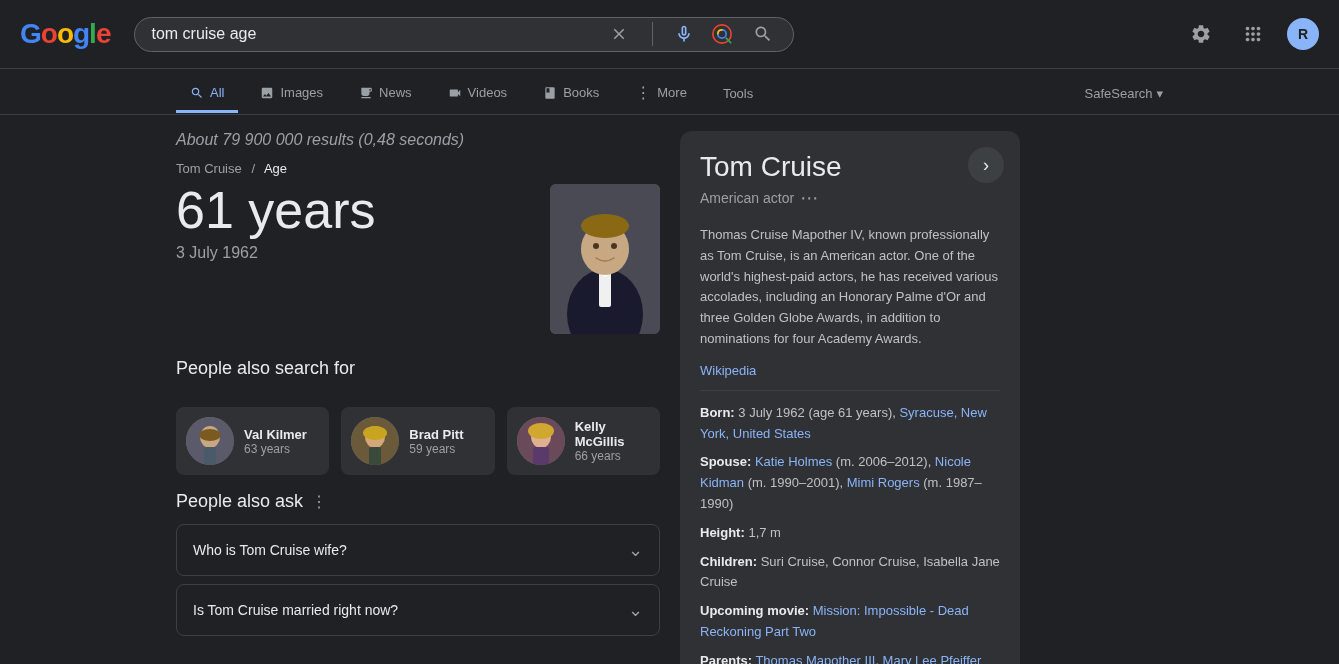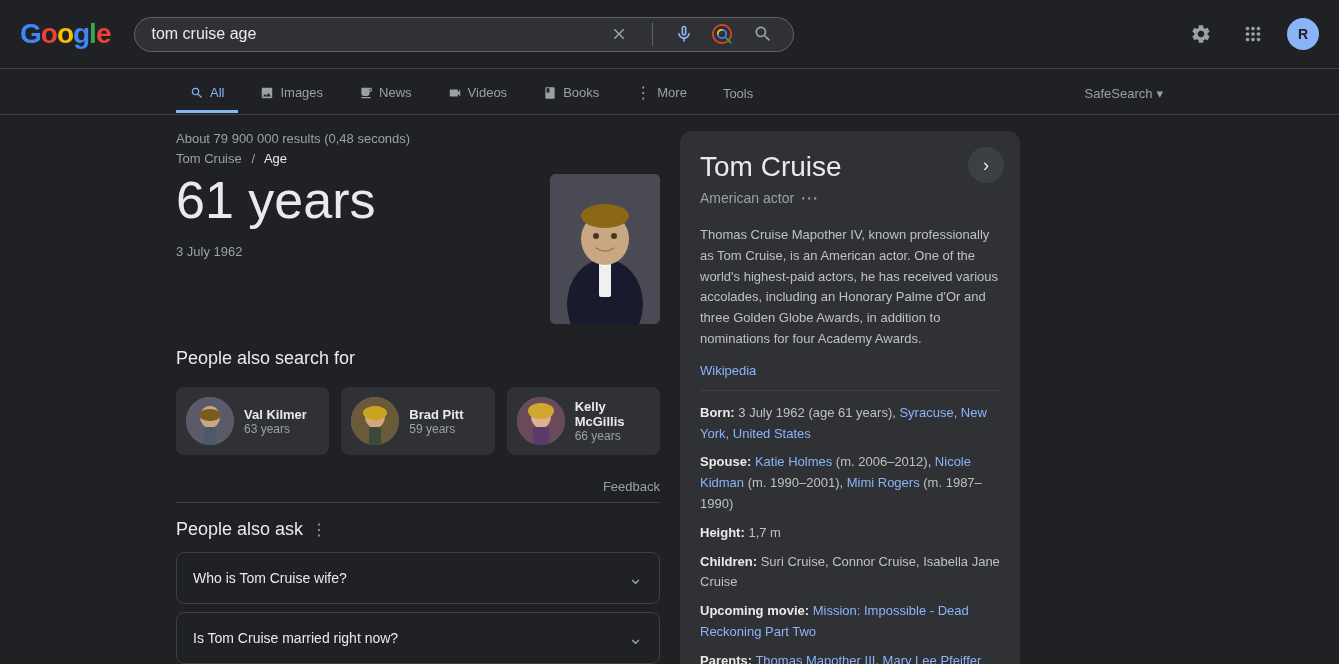--- a/index.html
+++ b/index.html
@@ -166,22 +166,23 @@
     }
     .right-column {
       width: 380px;
       padding: 16px 20px 0 20px;
       flex-shrink: 0;
     }
 
     
     .results-count {
       color: #9aa0a6;
-      font-size: 13px;
-      margin-bottom: 5px;
+      font-size: 16px;
+      margin-bottom: 12px;
+      font-style: italic;
     }
 
     
     .breadcrumb {
       font-size: 13px;
       color: #9aa0a6;
       margin-bottom: 8px;
     }
     .breadcrumb a {
       color: #9aa0a6;
@@ -196,24 +197,24 @@
       align-items: flex-start;
       gap: 20px;
       margin-bottom: 24px;
     }
     .age-info { flex: 1; }
     .age-number {
       font-size: 52px;
       font-weight: 300;
       color: #e8eaed;
       line-height: 1;
-      margin-bottom: 18px;
+      margin-bottom: 8px;
     }
     .birthdate {
-      font-size: 13px;
+      font-size: 16px;
       color: #9aa0a6;
     }
     .tom-cruise-photo {
       width: 110px;
       height: 150px;
       border-radius: 6px;
       background: #5f6368;
       overflow: hidden;
       flex-shrink: 0;
       display: flex;
@@ -228,21 +229,21 @@
       display: flex;
       align-items: center;
       justify-content: center;
     }
 
     
     .section-title {
       font-size: 18px;
       font-weight: 400;
       color: #e8eaed;
-      margin-bottom: 18px;
+      margin-bottom: 28px;
     }
     .people-grid {
       display: flex;
       gap: 12px;
       margin-bottom: 16px;
     }
     .person-card {
       display: flex;
       align-items: center;
       gap: 10px;
@@ -590,23 +591,20 @@
             </div>
           </div>
           <div class="person-card-info">
             <div class="name">Kelly McGillis</div>
             <div class="age">66 years</div>
           </div>
         </div>
 
       </div>
 
-      <div class="feedback-row">
-        <a href="#" class="feedback-btn">Feedback</a>
-      </div>
     </div>
 
     <div>
       <div class="paa-header">
         <div class="section-title" style="margin-bottom:0;">People also ask</div>
         <span class="paa-menu-icon">⋮</span>
       </div>
 
       <div class="paa-item">
         <span>Who is Tom Cruise wife?</span>

